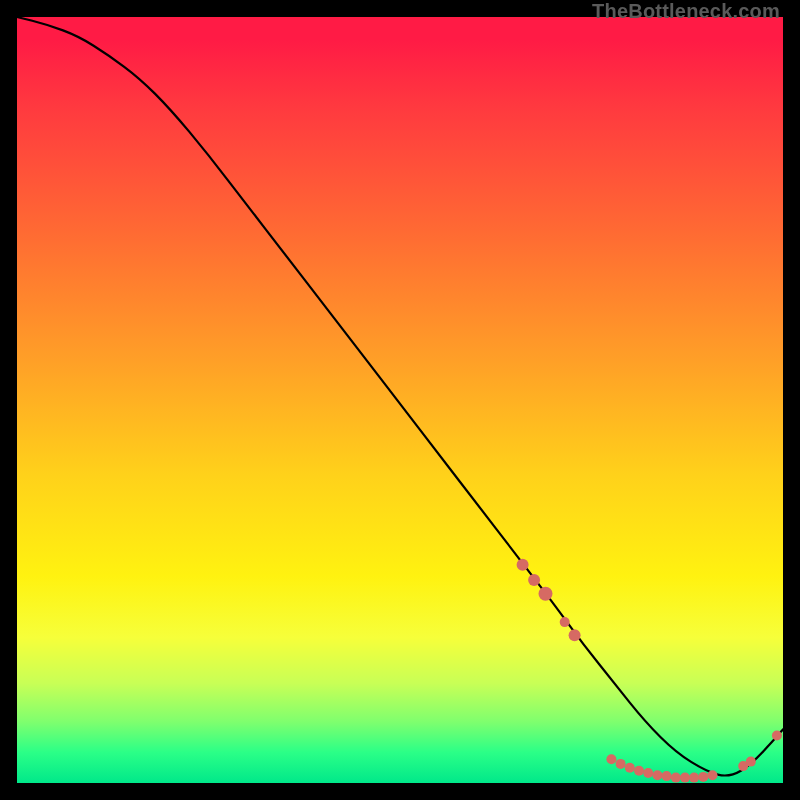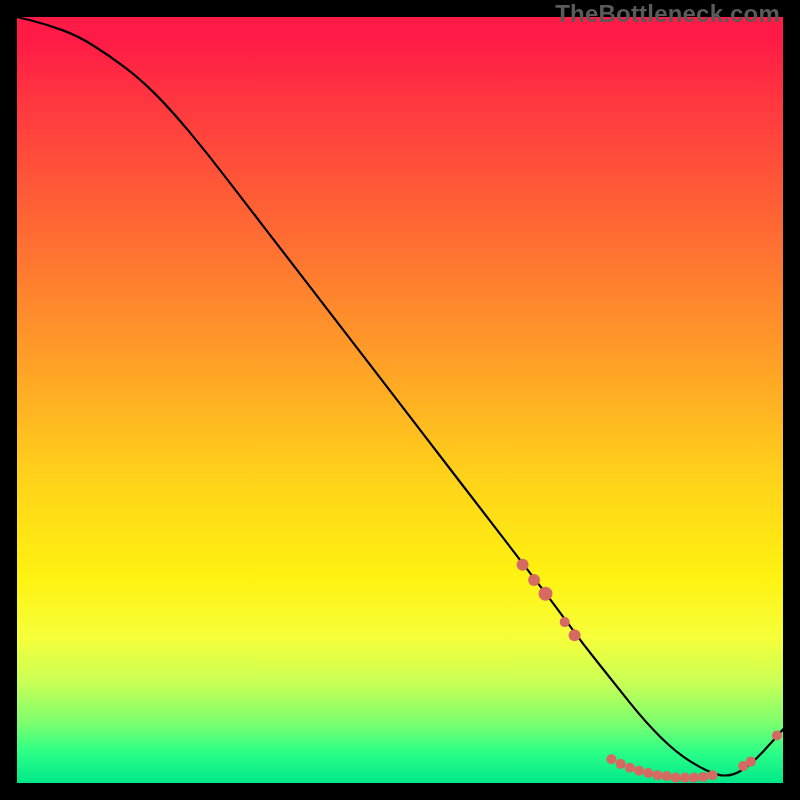--- a/index.html
+++ b/index.html
@@ -29,21 +29,21 @@
       #c8ff56 87%,
       #7fff6e 92%,
       #2bff87 96%,
       #00e88a 100%
     );
   }
   .watermark {
     position: absolute;
     top: 0px;
     right: 20px;
-    font-size: 24px;
+    font-size: 20px;
     font-weight: 600;
     color: #5a5a5a;
     letter-spacing: 0.2px;
     user-select: none;
     margin-left: 48px;
   }
   svg.plot {
     position: absolute;
     left: 17px;
     top: 17px;

